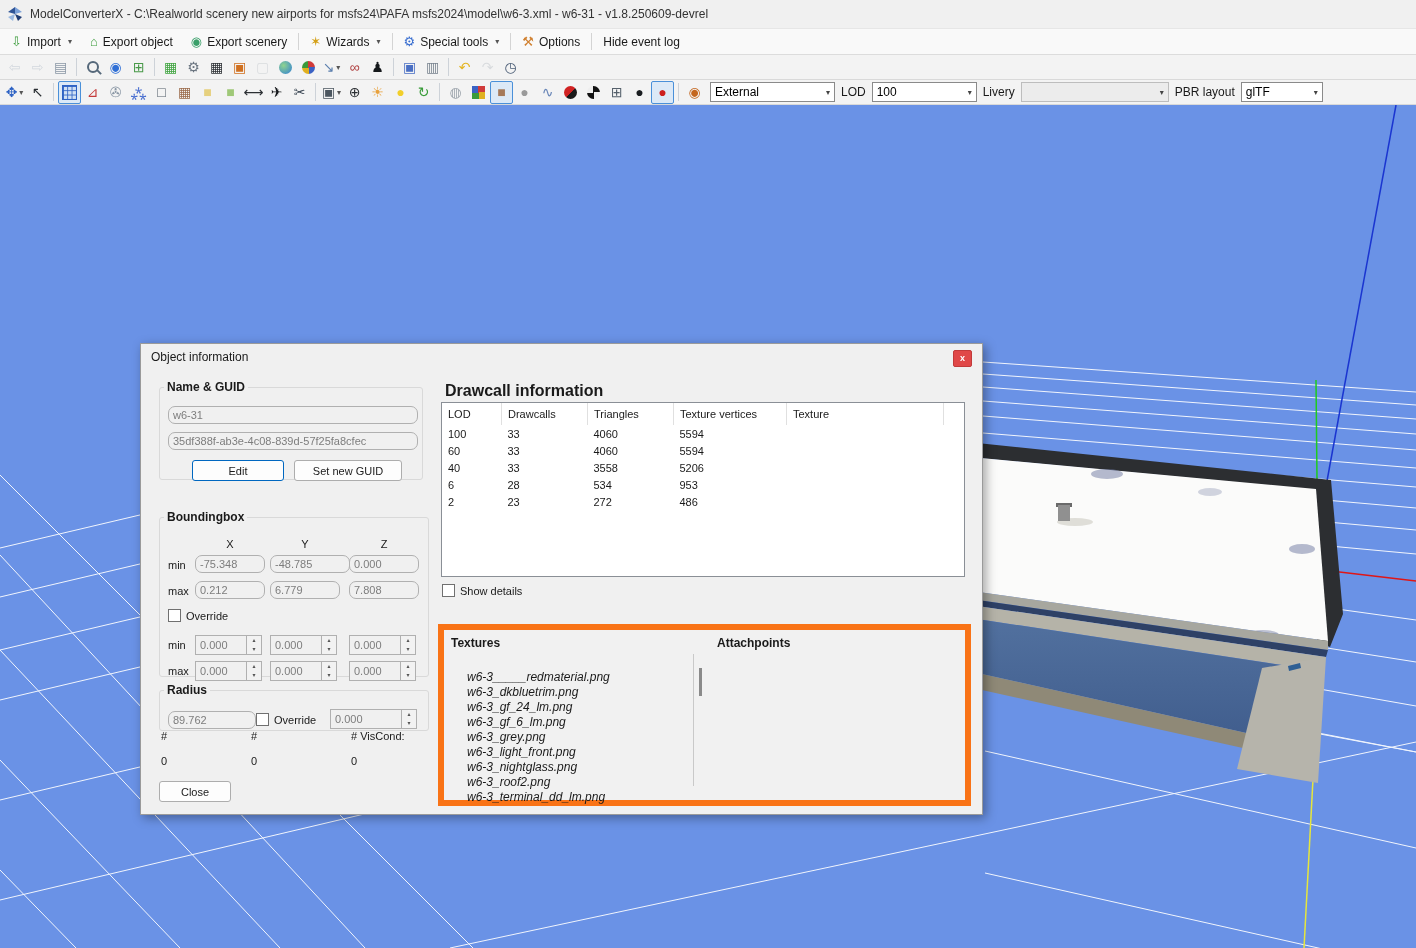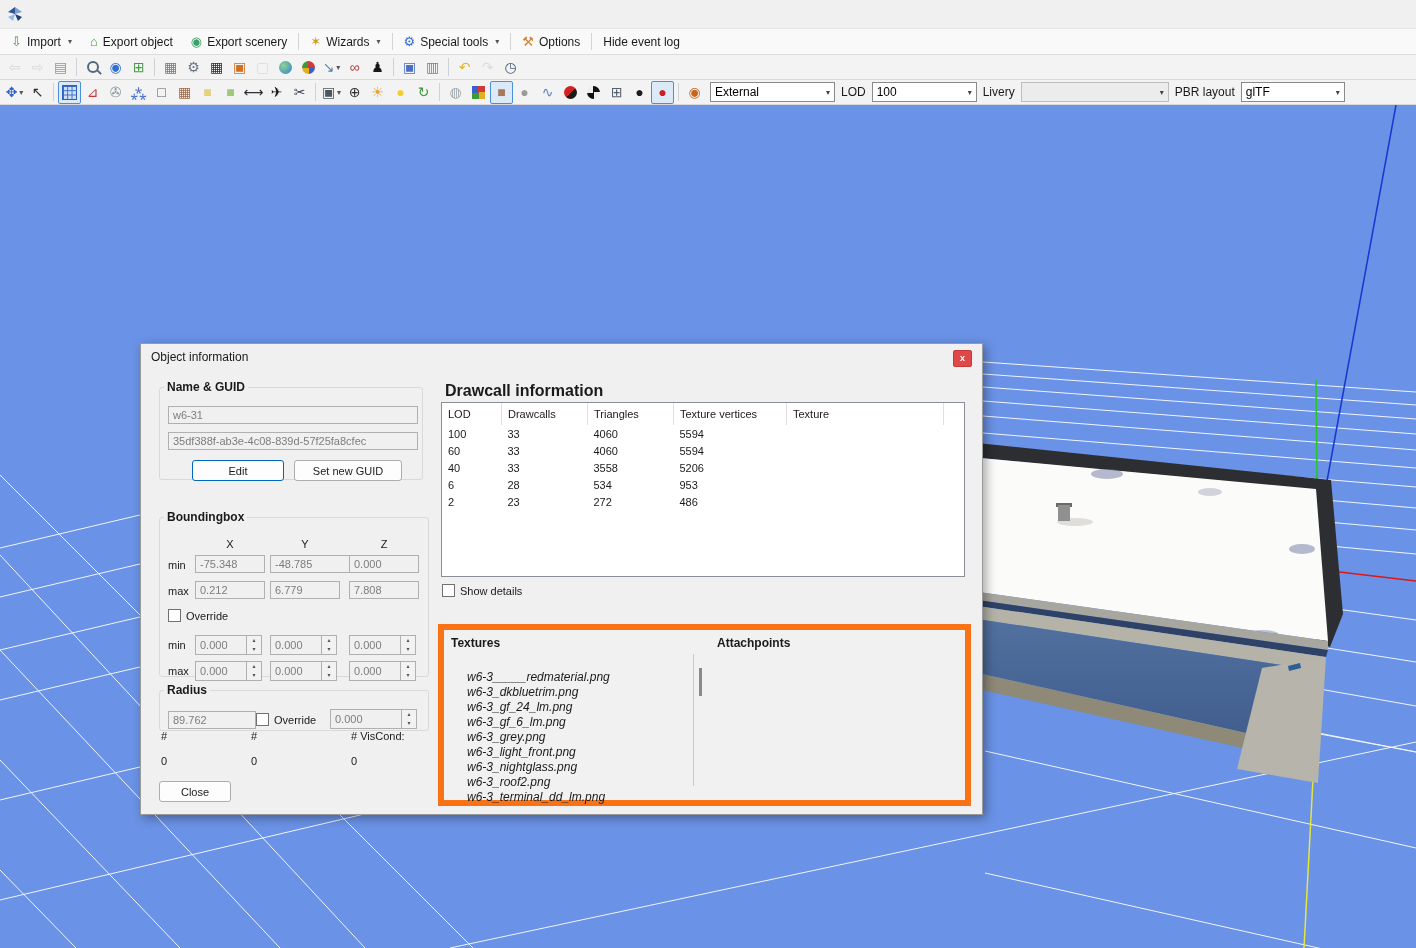--- a/index.html
+++ b/index.html
@@ -41,21 +41,21 @@
   
   .viewport{position:absolute;left:0;top:105px;width:1416px;height:843px;background:#6a92e6;overflow:hidden;}
   .viewport svg{display:block;}
 
   
   .dialog{position:absolute;left:140px;top:343px;width:843px;height:472px;background:#f0f0f0;border:1px solid #9a9a9a;box-shadow:3px 3px 10px rgba(0,0,0,.35);box-sizing:border-box;font-size:11px;color:#1a1a1a;}
   .dlg-title{position:absolute;left:0;top:0;width:100%;height:26px;display:flex;align-items:center;padding-left:10px;box-sizing:border-box;font-size:12px;}
   .dlg-close{position:absolute;right:10px;top:6px;width:17px;height:15px;background:#e04848;border:1px solid #c23a3a;border-radius:2px;color:#fff;font-size:9px;font-weight:bold;display:flex;align-items:center;justify-content:center;line-height:1;}
   .grp{position:absolute;border:1px solid #d9d9d9;border-radius:3px;margin:0;padding:0;}
   .grp legend{font-weight:bold;font-size:12px;padding:0 3px;margin-left:4px;}
-  .abs{position:absolute;}
+  .abs{position:absolute;border-radius:7px;}
   .ro{background:#f0f0f0;border:1px solid #b0b0b0;color:#7d7d7d;font-size:11px;font-family:"Liberation Sans",sans-serif;padding:1px 4px;height:18px;box-sizing:border-box;}
   .btn{position:absolute;height:21px;background:#fdfdfd;border:1px solid #adadad;border-radius:3px;font-size:11px;font-family:"Liberation Sans",sans-serif;color:#1a1a1a;}
   .btn.primary{border-color:#0067c0;}
   .chk{position:absolute;display:flex;align-items:center;gap:5px;font-size:11px;}
   .chk .box{width:13px;height:13px;background:#fff;border:1px solid #707070;box-sizing:border-box;}
   .bold-label{position:absolute;font-weight:bold;font-size:16px;}
   .dc-table{position:absolute;background:#fff;border:1px solid #8a8f96;box-sizing:border-box;overflow:hidden;}
   .dc-table table{border-collapse:collapse;width:100%;table-layout:fixed;}
   .dc-table th{font-weight:normal;text-align:left;font-size:11px;padding:4px 6px;border-right:1px solid #e0e0e0;height:14px;}
   .dc-table th.fill{border-right:none;}
@@ -82,20 +82,21 @@
 
   <div class="titlebar">
     <span style="display:inline-flex;">
       <svg width="16" height="16" viewBox="0 0 16 16">
         <polygon points="1,6 8,1 8,8" fill="#2f5496"></polygon>
         <polygon points="8,1 15,6 8,8" fill="#7aa0d8"></polygon>
         <polygon points="1,11 8,8 6,15" fill="#9ab8e0"></polygon>
         <polygon points="8,8 15,11 11,15" fill="#1e3b73"></polygon>
       </svg>
     </span>
+    <span>ModelConverterX - C:\Realworld scenery new airports for msfs24\PAFA msfs2024\model\w6-3.xml - w6-31 - v1.8.250609-devrel</span>
   </div>
 
   <div class="menubar" id="menubar">
       <div class="mitem">
         <span class="mglyph" style="color: rgb(63, 158, 63);">⇩</span>
         <span>Import</span>
         <span class="ddcaret">▾</span>
       </div>
       <div class="mitem">
         <span class="mglyph" style="color: rgb(63, 158, 63);">⌂</span>
@@ -305,21 +306,21 @@
         <div class="combo" style="width:105px;">
           <span>100</span>
             <span class="caret">▾</span>
         </div>
         <span class="tlabel">Livery</span>
         <div class="combo dis" style="width:148px;">
           <span></span>
             <span class="caret">▾</span>
         </div>
         <span class="tlabel">PBR layout</span>
-        <div class="combo" style="width:104px;">
+        <div class="combo" style="width:82px;">
           <span>glTF</span>
             <span class="caret">▾</span>
         </div>
       </div>
     </div>
   </div>
 
   <div class="viewport">
     <svg width="1416" height="843" viewBox="0 105 1416 843">
 

